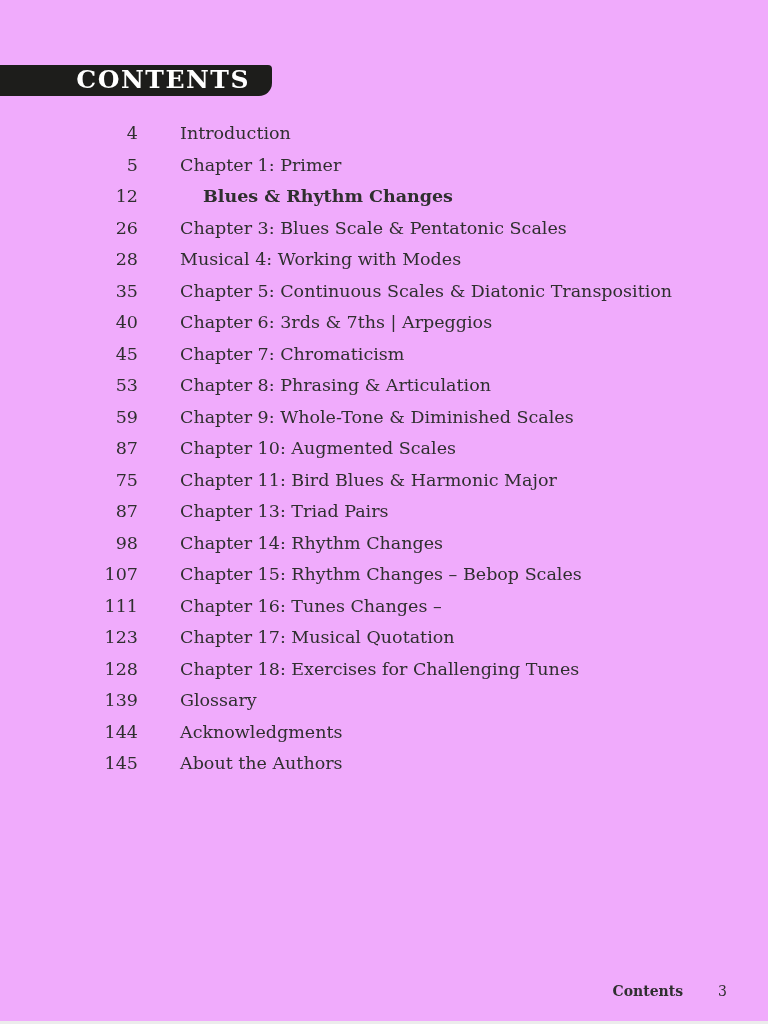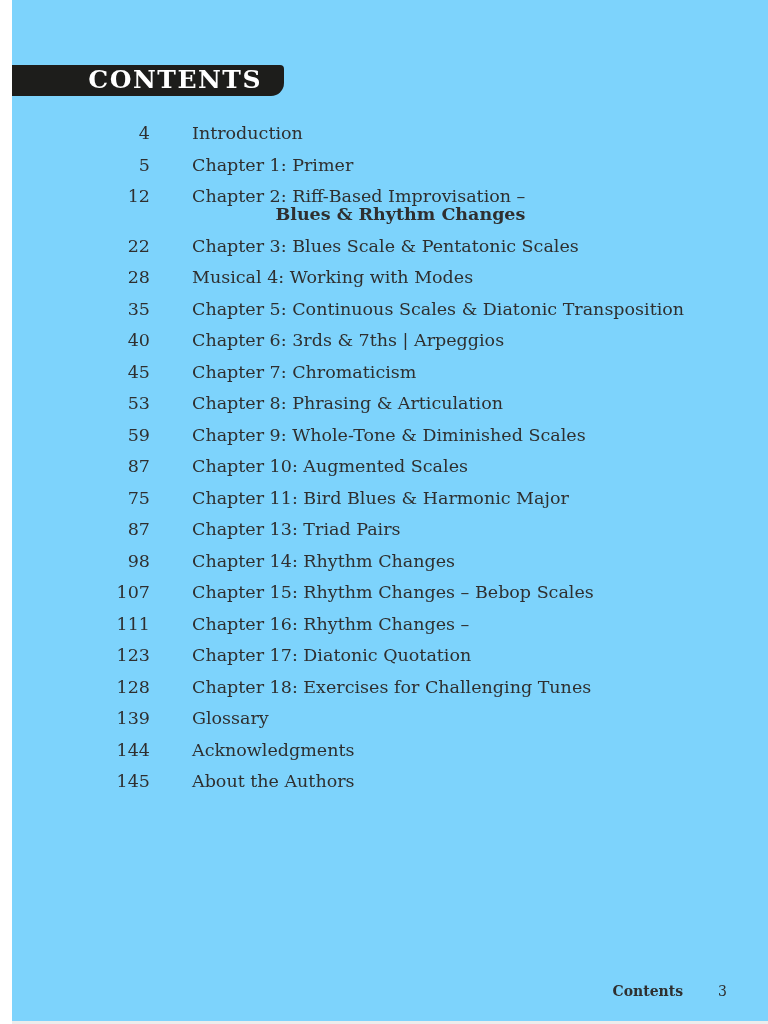--- a/index.html
+++ b/index.html
@@ -7,22 +7,21 @@
   body {
     width: 768px;
     height: 1024px;
     position: relative;
     overflow: hidden;
     font-family: "DejaVu Serif", "Liberation Serif", serif;
   }
   .page {
     position: absolute;
     inset: 0;
-    background: #7dd3fc;
-    margin-left: 12px;
+    background: #f0abfc;
   }
   
   .banner {
     position: absolute;
     left: 0;
     top: 65px;
     width: 272px;
     height: 31px;
     background: #1d1d1b;
     border-radius: 0 4px 13px 0;
@@ -53,21 +52,21 @@
     align-items: flex-start;
     margin-bottom: 13.5px;
     line-height: 18px;
   }
   .num {
     width: 48px;
     flex-shrink: 0;
     text-align: right;
     white-space: nowrap;
   }
-  .title { margin-left: 42px; text-align: right; }
+  .title { margin-left: 42px; }
   .title .cont { padding-left: 23px; font-weight: bold; }
   .title div { white-space: nowrap; }
   
   .footer {
     position: absolute;
     top: 984px;
     right: 41px;
     display: flex;
     align-items: baseline;
     gap: 35px;
@@ -106,27 +105,26 @@
     <div class="row">
       <div class="num">5</div>
       <div class="title">
           <div>Chapter 1: Primer</div>
         </div>
     </div>
 
     <div class="row">
       <div class="num">12</div>
       <div class="title">
-          <div>Chapter 2: Riff-Based Improvisation –</div>
           <div class="cont">Blues &amp; Rhythm Changes</div>
         </div>
     </div>
 
     <div class="row">
-      <div class="num">22</div>
+      <div class="num">26</div>
       <div class="title">
           <div>Chapter 3: Blues Scale &amp; Pentatonic Scales</div>
         </div>
     </div>
 
     <div class="row">
       <div class="num">28</div>
       <div class="title">
           <div>Musical 4: Working with Modes</div>
         </div>
@@ -199,28 +197,28 @@
     <div class="row">
       <div class="num">107</div>
       <div class="title">
           <div>Chapter 15: Rhythm Changes – Bebop Scales</div>
         </div>
     </div>
 
     <div class="row">
       <div class="num">111</div>
       <div class="title">
-          <div>Chapter 16: Rhythm Changes –</div>
+          <div>Chapter 16: Tunes Changes –</div>
         </div>
     </div>
 
     <div class="row">
       <div class="num">123</div>
       <div class="title">
-          <div>Chapter 17: Diatonic Quotation</div>
+          <div>Chapter 17: Musical Quotation</div>
         </div>
     </div>
 
     <div class="row">
       <div class="num">128</div>
       <div class="title">
           <div>Chapter 18: Exercises for Challenging Tunes</div>
         </div>
     </div>
 

